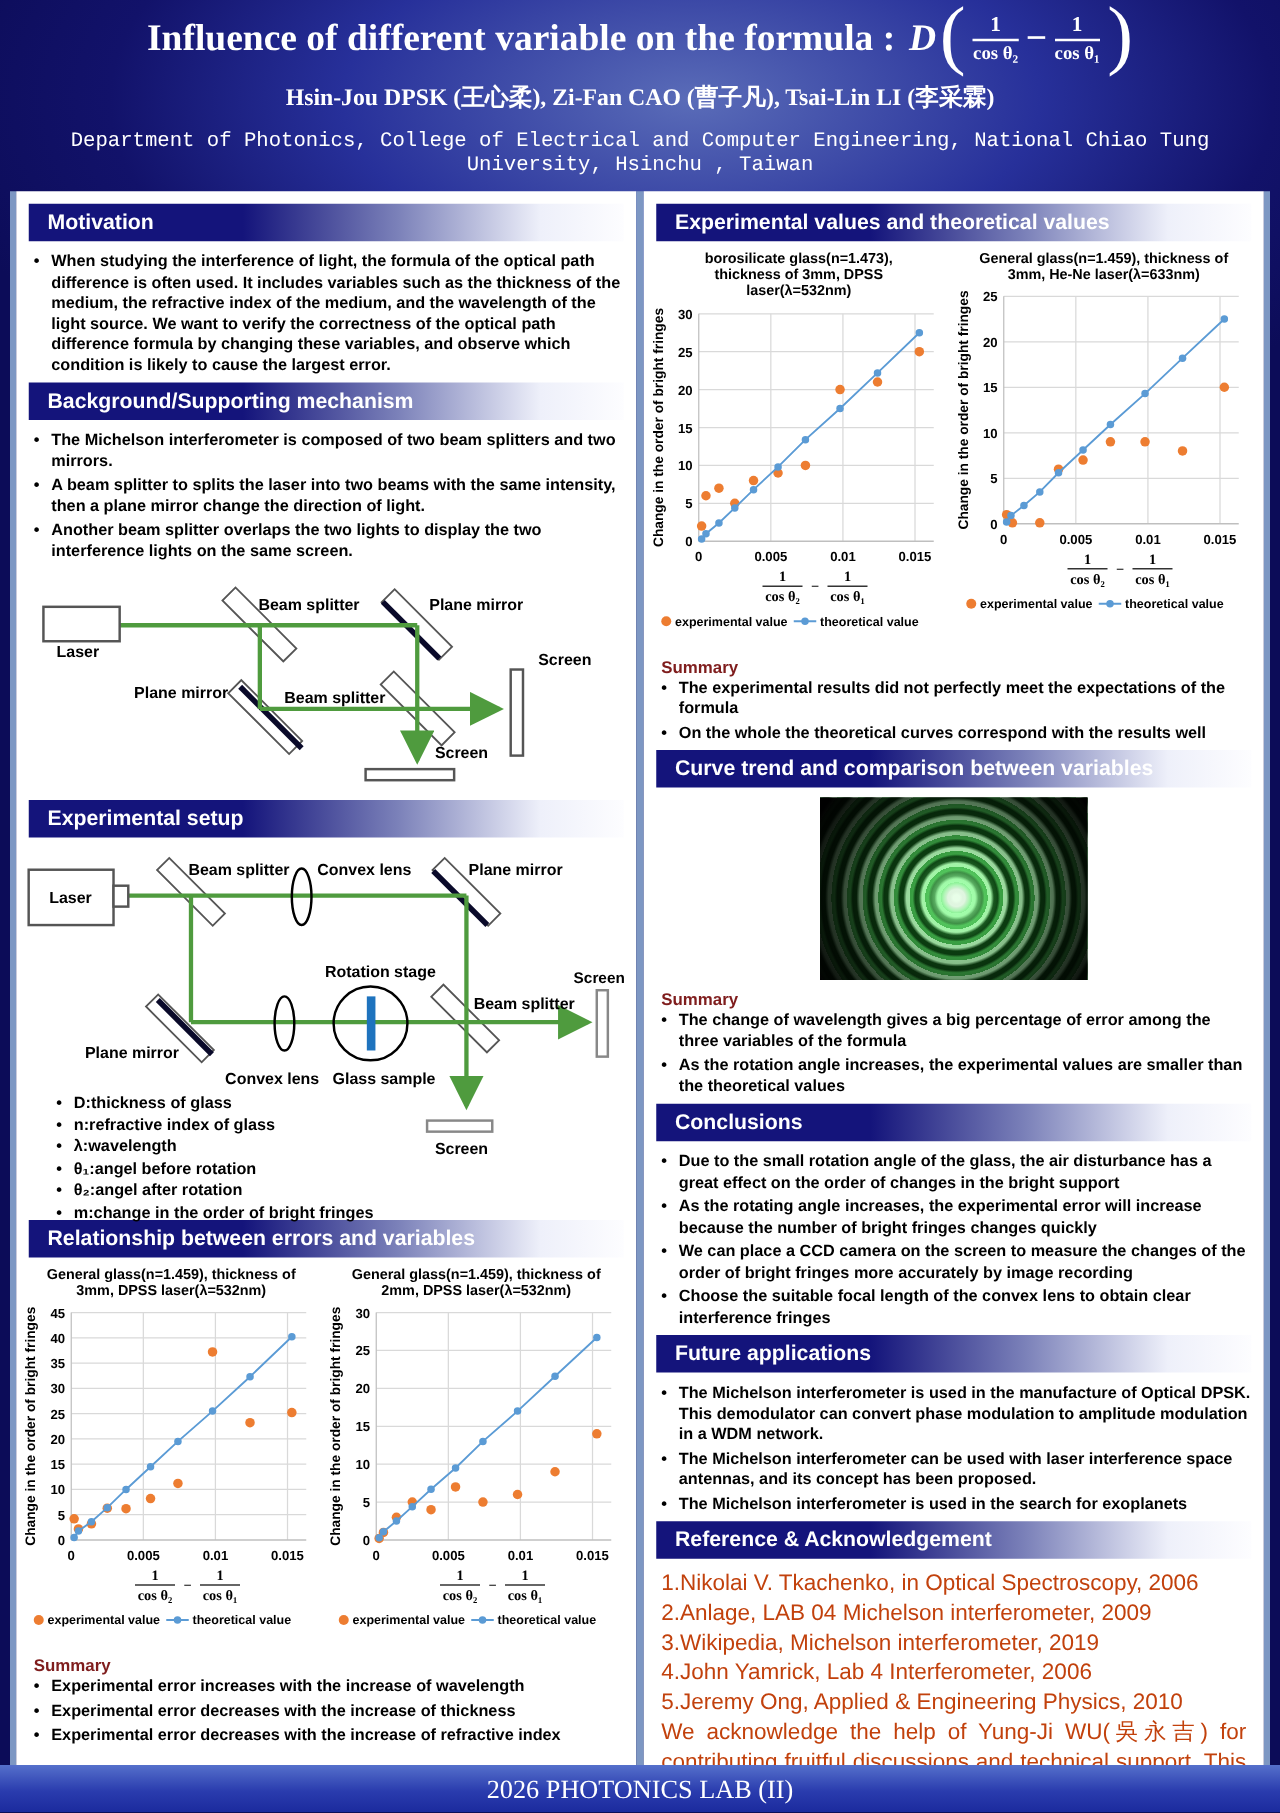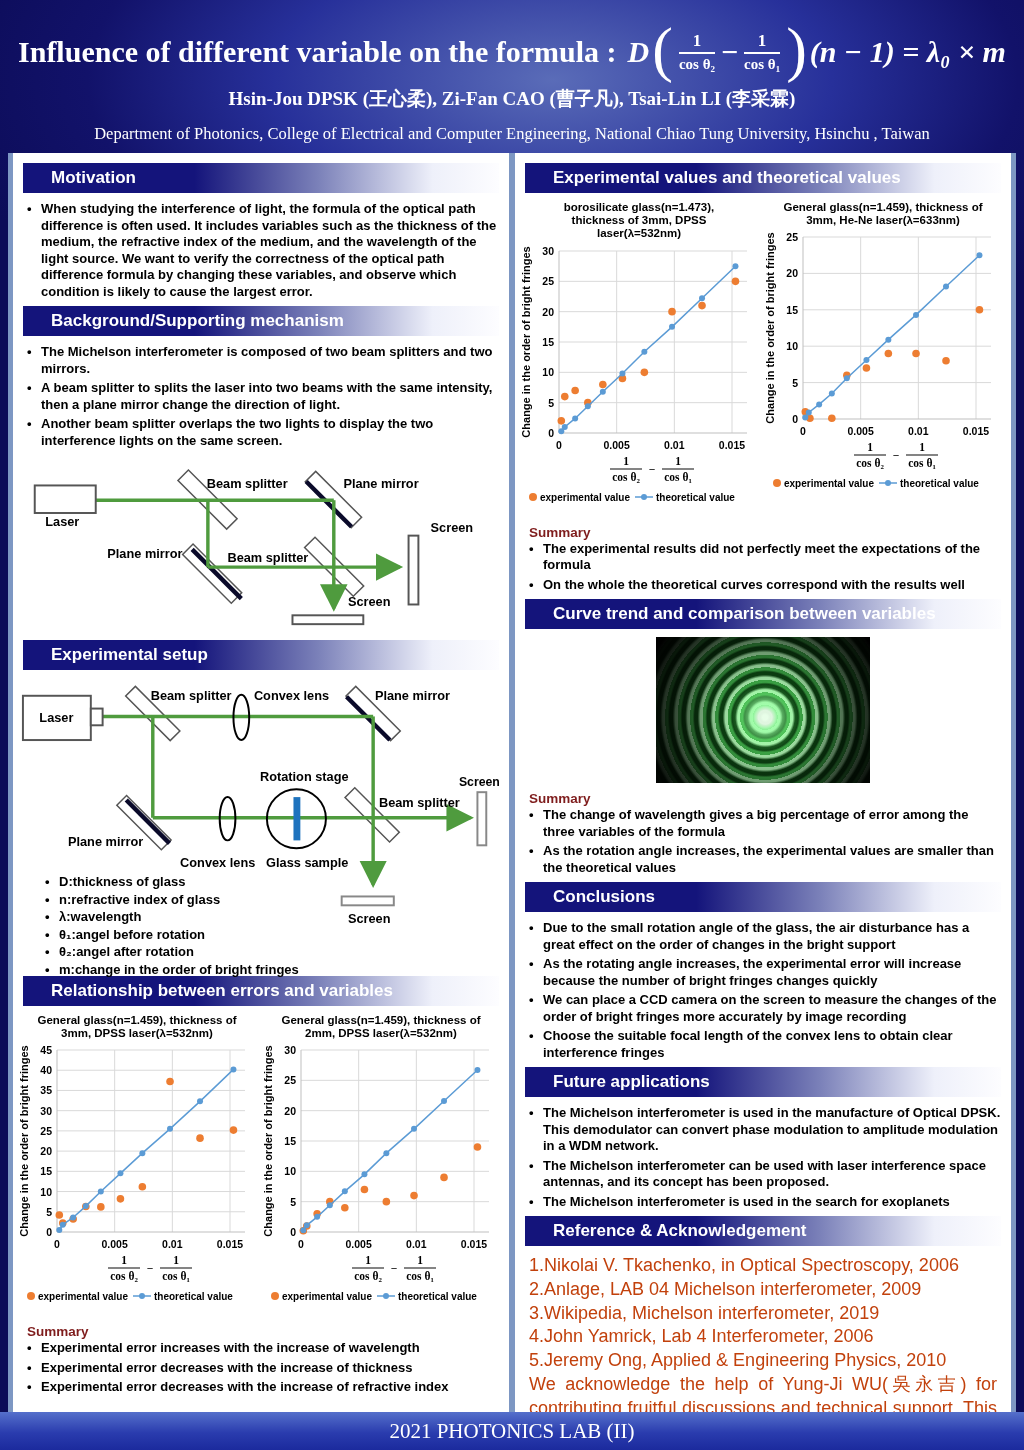--- a/index.html
+++ b/index.html
@@ -1,37 +1,37 @@
 <!DOCTYPE html>
 <html><head>
 <meta charset="utf-8">
 <style>
   html,body{margin:0;padding:0;background:#0a0a4a;}
   .page{position:relative;width:1024px;height:1450px;overflow:hidden;
         font-family:"Liberation Sans",sans-serif;
         background:radial-gradient(ellipse 620px 300px at 54% 80px,#5a6cb8 0%,#27309a 45%,#12126a 75%,#0c0c58 100%);}
   
-  .hdr{height:150px;color:#fff;text-align:center;padding-top:27px;box-sizing:border-box;}
+  .hdr{height:150px;color:#fff;text-align:center;padding-top:6px;box-sizing:border-box;}
   .title-line{display:flex;align-items:center;justify-content:center;gap:3px;
               font-family:"Liberation Serif",serif;font-weight:bold;font-size:30px;}
   .paren{font-size:62px;font-weight:400;line-height:.8;transform:translateY(-2px);}
   .frac{display:inline-flex;flex-direction:column;align-items:center;line-height:1;margin:0 3px;}
   .frac .num{font-size:17px;}
   .frac .bar{height:2px;background:#fff;width:100%;margin:3px 0;}
   .frac .den{font-size:15px;}
   .fml-i{font-style:italic;}
   .authors{font-family:"Liberation Serif",serif;font-weight:bold;font-size:19px;margin-top:9px;}
-  .affil{font-family:Liberation Serif, serif;font-size:16.5px;margin-top:12px;}
+  .affil{font-family:Liberation Mono, monospace;font-size:16.5px;margin-top:12px;}
   
   .cols{display:flex;margin:3px 8px 0 8px;height:1259px;
         border-left:5px solid #7d97c3;border-right:5px solid #7d97c3;}
   .panel{width:496px;background:#fff;overflow:hidden;padding-top:4px;box-sizing:border-box;}
   .divider{width:6px;background:#7d97c3;flex:none;}
   .sec-header{height:30px;line-height:30px;color:#fff;font-weight:bold;font-size:17px;
-      padding-left:28px;margin:6px 10px 8px 10px;
+      padding-left:15px;margin:6px 10px 8px 10px;
       background:linear-gradient(90deg,#14147b 0%,#14147b 36%,#7b81b9 62%,#eef0fa 86%,#fdfdff 100%);}
   .b-row{display:flex;font-weight:bold;font-size:13px;line-height:1.27;color:#000;margin:0 8px 3px 14px;}
   .b-dot{width:14px;flex:none;}
   .b-txt{flex:1;}
   .summary-title{font-weight:bold;font-size:13.5px;margin:4px 0 1px 14px;color:#7f1d1d;}
   .vars .b-row{margin:0 8px 1px 20px;font-size:13px;}
   .refs{margin:2px 14px 0 14px;}
   .ref-line{font-size:18px;line-height:1.32;color:#c2410c;text-align:justify;}
   
   .charts-row{display:flex;gap:4px;margin:0 4px;}
@@ -74,21 +74,20 @@
         <span class="bar"></span>
         <span class="den">cos θ₂</span>
       </span>
       <span>−</span>
       <span class="frac">
         <span class="num">1</span>
         <span class="bar"></span>
         <span class="den">cos θ₁</span>
       </span>
       <span class="paren">)</span>
-      <span class="fml-i">(n − 1) = λ₀ × m</span>
     </div>
     <div class="authors">Hsin-Jou DPSK (王心柔), Zi-Fan CAO (曹子凡), Tsai-Lin LI (李采霖)</div>
     <div class="affil">Department of Photonics, College of Electrical and Computer Engineering, National Chiao Tung University, Hsinchu , Taiwan</div>
   </div>
 
   <div class="cols">
 
     <section class="panel">
       <div class="sec-header">
         <span>Motivation</span>
@@ -604,14 +603,14 @@
           <div class="ref-line"><span class="b-txt">1.Nikolai V. Tkachenko, in Optical Spectroscopy, 2006</span></div>
           <div class="ref-line"><span class="b-txt">2.Anlage, LAB 04 Michelson interferometer, 2009</span></div>
           <div class="ref-line"><span class="b-txt">3.Wikipedia, Michelson interferometer, 2019</span></div>
           <div class="ref-line"><span class="b-txt">4.John Yamrick, Lab 4 Interferometer, 2006</span></div>
           <div class="ref-line"><span class="b-txt">5.Jeremy Ong, Applied &amp; Engineering Physics, 2010</span></div>
           <div class="ref-line"><span class="b-txt">We acknowledge the help of Yung-Ji WU(吳永吉) for contributing fruitful discussions and technical support. This work was financially supported by the Department of Photonics at NCTU.</span></div>
         </div>
     </section>
   </div>
 
-  <footer class="ftr">2021 PHOTONICS LAB (II)</footer>
+  <footer class="ftr">2026 PHOTONICS LAB (II)</footer>
 </div>
 
 </body></html>

